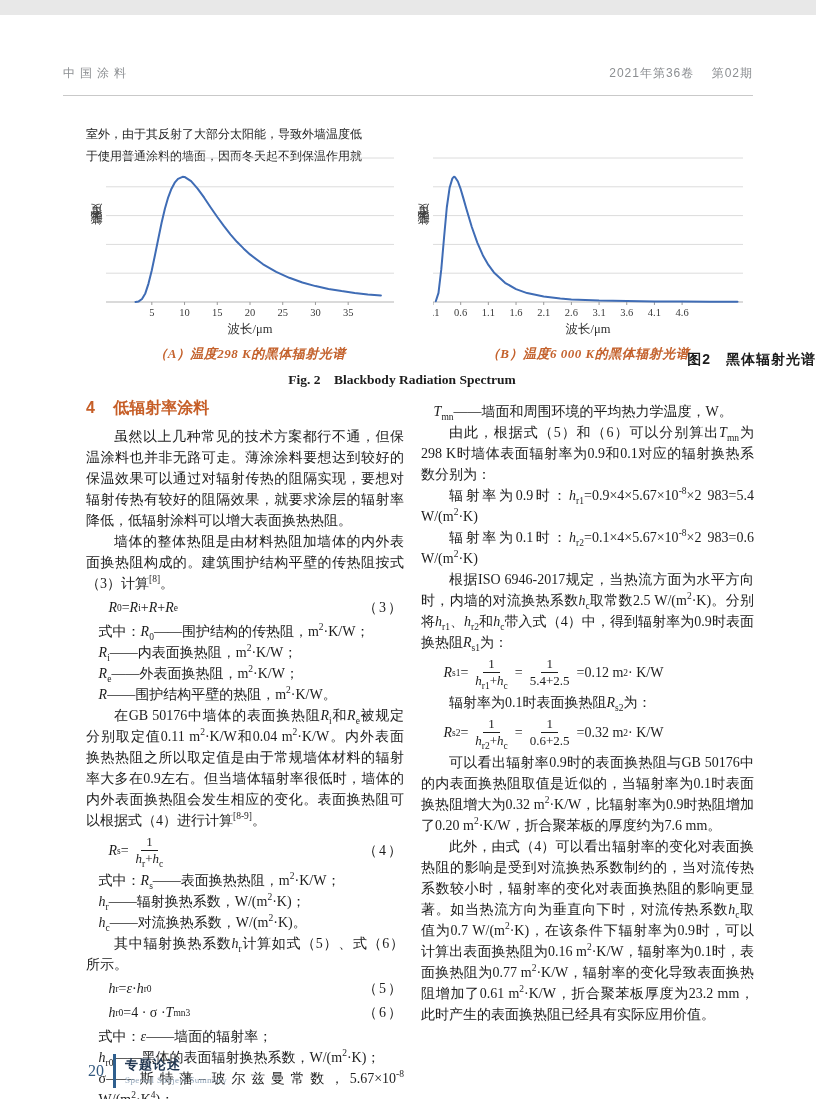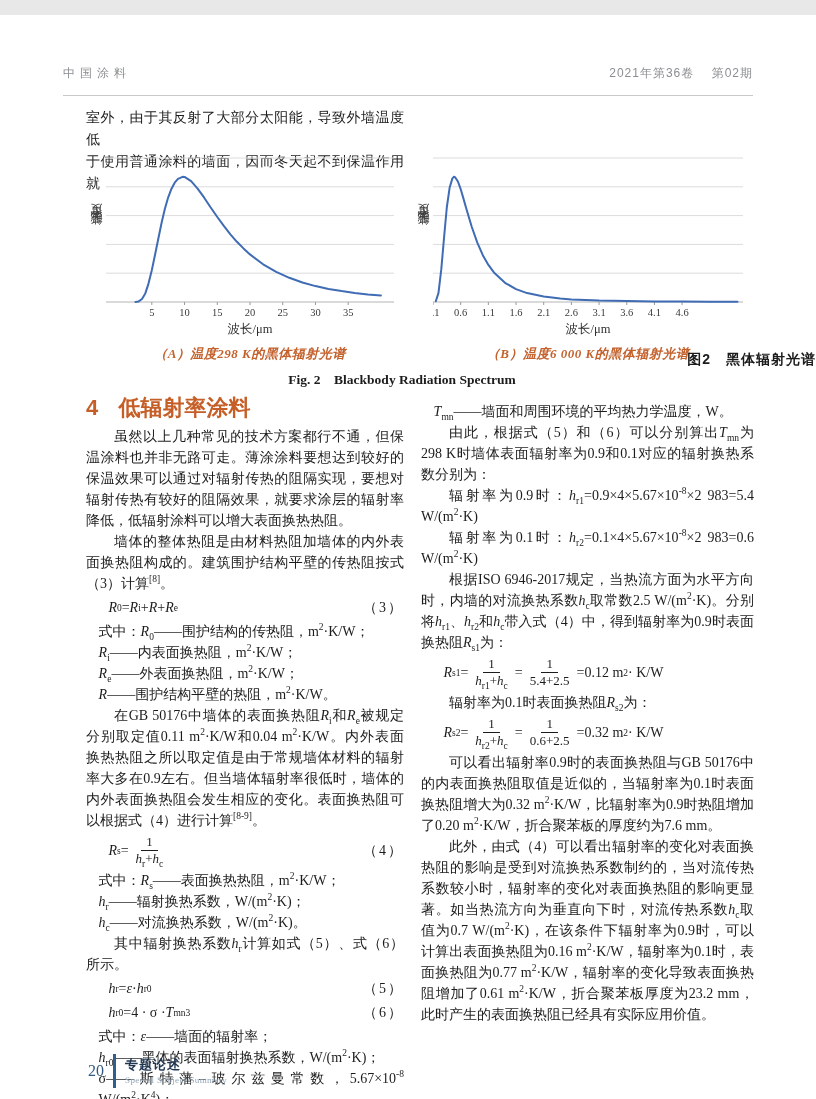--- a/index.html
+++ b/index.html
@@ -5,39 +5,39 @@
   html,body{margin:0;padding:0;background:#e8e8e8;}
   #page{position:relative;width:816px;height:1099px;background:#ffffff;margin:15px auto;overflow:hidden;
         font-family:"Liberation Serif","DejaVu Serif",serif;color:#1c1c1c;}
   
   .header{position:absolute;left:63px;right:63px;top:50px;display:flex;justify-content:space-between;
           align-items:flex-end;border-bottom:1px solid #c9c9c9;padding-bottom:13px;
           color:#8b8e91;font-size:12px;font-family:"Liberation Sans","DejaVu Sans",sans-serif;}
   .journal{letter-spacing:5px;}
   .issue span{margin-left:14px;letter-spacing:1px;}
   
-  .intro-left{position:absolute;left:86px;top:92px;width:318px;font-size:14px;line-height:22px;text-align:justify;}
+  .intro-left{position:absolute;left:86px;top:108px;width:318px;font-size:12px;line-height:22px;text-align:justify;}
   .intro-right{position:absolute;left:421px;top:92px;width:333px;font-size:14px;line-height:22px;}
   
   .chart{position:absolute;display:flex;align-items:flex-start;}
   .chart-a{left:88px;top:141px;}
   .chart-b{left:415px;top:141px;}
   .ylab{writing-mode:vertical-rl;transform:rotate(180deg);height:146px;display:flex;align-items:center;justify-content:center;
         font-size:12px;letter-spacing:3px;color:#3a3a3a;width:18px;}
   .plotcol{display:flex;flex-direction:column;align-items:center;}
   .xlab{font-size:12.5px;color:#2f2f2f;margin-top:-3px;}
   .ccap{margin-top:7px;font-size:13px;font-style:italic;font-weight:bold;letter-spacing:0.5px;color:#c4622d;text-align:right;}
   .figcap-zh{position:absolute;left:0;right:0;top:336px;text-align:right;font-weight:bold;font-size:14px;
              font-family:"Liberation Sans","DejaVu Sans",sans-serif;letter-spacing:1px;}
   .figcap-en{position:absolute;left:0;right:12px;top:356px;text-align:center;font-weight:bold;font-size:13.5px;}
   
   .col{position:absolute;font-size:14px;line-height:21px;}
   .colL{left:86px;top:380px;width:318px;}
   .colR{left:421px;top:386px;width:333px;}
-  .sechead{color:#c65e27;font-weight:bold;font-size:22px;margin:2px 0 8px 0;
+  .sechead{color:#c65e27;font-weight:bold;font-size:16px;margin:2px 0 8px 0;
            font-family:"Liberation Sans","DejaVu Sans",sans-serif;}
   .secnum{margin-right:14px;}
   .para{text-indent:2em;text-align:justify;}
   .def{padding-left:0.9em;text-align:justify;}
   .eq{display:flex;align-items:center;padding-left:1.6em;margin:3px 0;}
   .eq .bd{display:inline-flex;align-items:center;white-space:nowrap;}
   .eq .nm{margin-left:auto;letter-spacing:2px;}
   .vi{font-style:italic;}
   sub,sup{font-size:9.5px;line-height:0;}
   .frac{display:inline-flex;flex-direction:column;align-items:center;margin:0 3px;font-size:13px;}

